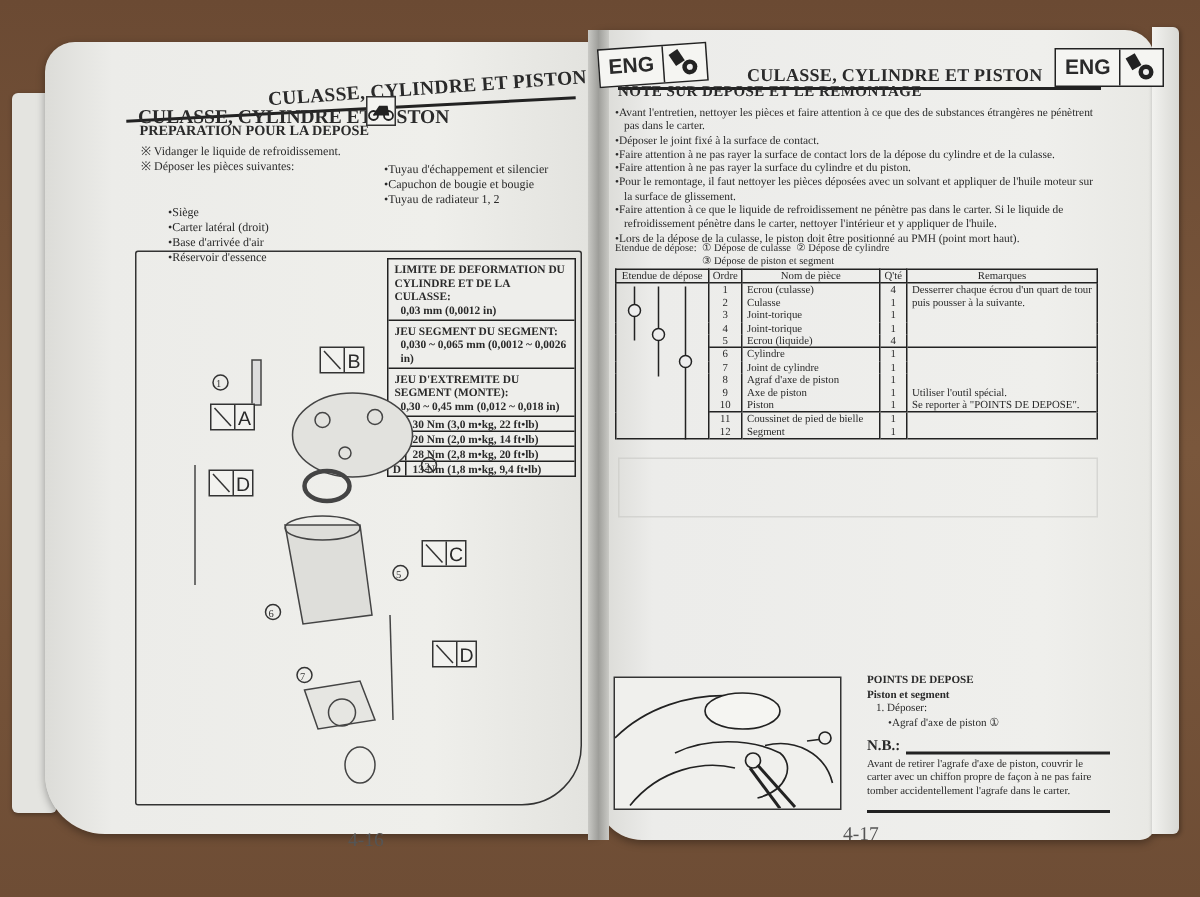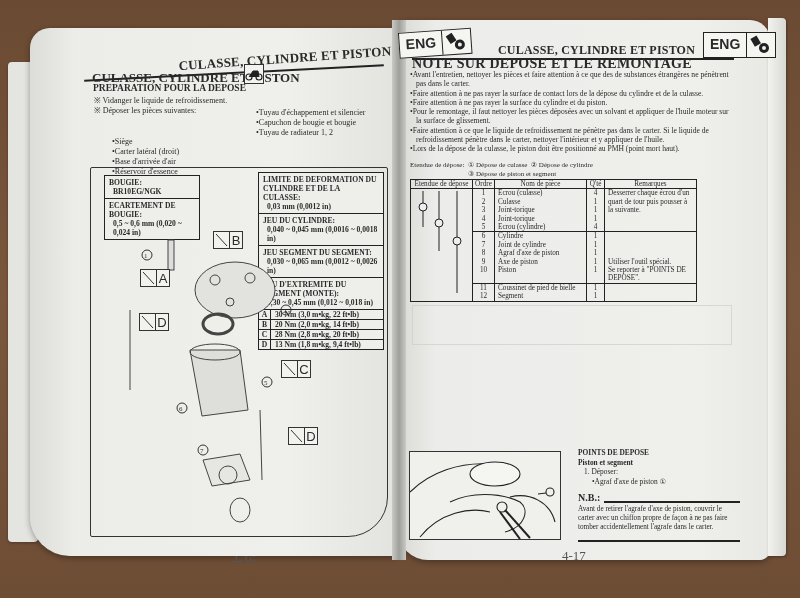--- a/index.html
+++ b/index.html
@@ -71,27 +71,27 @@
   .spec-box .val { font-weight: bold; padding-left: 4px; }
   .torque-row { display: flex; border-bottom: 1px solid #222; }
   .torque-row .k { width: 12px; border-right: 1px solid #222; text-align: center; font-weight: bold; }
   .torque-row .v { padding-left: 4px; font-weight: bold; }
   .torque-tag { position: absolute; display: flex; border: 1px solid #333; height: 18px; background: #f2f2ef; }
   .torque-tag .w { width: 16px; border-right: 1px solid #333; position: relative; }
   .torque-tag .l { font-family: "Liberation Sans", sans-serif; font-size: 13px; width: 12px; text-align: center; line-height: 17px; }
   .page-num { position: absolute; font-size: 13px; color: #555; }
 
   
-  .R-title { position: absolute; left: 412px; top: 56px; font-weight: bold; font-size: 14px; letter-spacing: 0.3px; }
+  .R-title { position: absolute; left: 412px; top: 56px; font-weight: bold; font-size: 10px; letter-spacing: 0.3px; }
   .R-notes { position: absolute; left: 410px; top: 66px; width: 322px; font-size: 7.6px; line-height: 9.3px; }
   .R-notes div { padding-left: 6px; text-indent: -6px; }
   .R-legend { position: absolute; left: 410px; top: 161px; font-size: 7px; line-height: 9px; }
   .R-legend .lbl { display: inline-block; width: 58px; }
   .R-table {
-    position: absolute; left: 410px; top: 179px; width: 287px;
+    position: absolute; left: 410px; top: 179px; width: 322px;
     border-collapse: collapse; font-size: 7.2px; line-height: 8.4px;
     border: 1.5px solid #222;
   }
   .R-table th { font-weight: normal; border: 1px solid #222; padding: 0 2px; text-align: center; }
   .R-table td { border-left: 1px solid #222; border-right: 1px solid #222; padding: 0 3px; vertical-align: top; }
   .R-table tr.grp td { border-top: 1px solid #222; }
   .R-table td.num { text-align: center; }
   .photo-frame {
     position: absolute; left: 409px; top: 451px; width: 152px; height: 89px;
     border: 1.2px solid #333; background: #f0f0ed; overflow: hidden;
@@ -148,39 +148,25 @@
     <div>•Réservoir d'essence</div>
   </div>
   <div class="L-list" style="left:256px; top:108px;">
     <div>•Tuyau d'échappement et silencier</div>
     <div>•Capuchon de bougie et bougie</div>
     <div>•Tuyau de radiateur 1, 2</div>
   </div>
 
   <div class="diagram-frame"></div>
 
-  <div class="spec-box" style="left:104px; top:175px; width:96px;">
-    <div class="row">
-      <div>BOUGIE:</div>
-      <div class="val">BR10EG/NGK</div>
-    </div>
-    <div class="row">
-      <div>ECARTEMENT DE BOUGIE:</div>
-      <div class="val">0,5 ~ 0,6 mm (0,020 ~ 0,024 in)</div>
-    </div>
-  </div>
 
   <div class="spec-box" style="left:258px; top:172px; width:126px;">
     <div class="row">
         <div>LIMITE DE DEFORMATION DU CYLINDRE ET DE LA CULASSE:</div>
         <div class="val">0,03 mm (0,0012 in)</div>
-      </div>
-    <div class="row">
-        <div>JEU DU CYLINDRE:</div>
-        <div class="val">0,040 ~ 0,045 mm (0,0016 ~ 0,0018 in)</div>
       </div>
     <div class="row">
         <div>JEU SEGMENT DU SEGMENT:</div>
         <div class="val">0,030 ~ 0,065 mm (0,0012 ~ 0,0026 in)</div>
       </div>
     <div class="row">
         <div>JEU D'EXTREMITE DU SEGMENT (MONTE):</div>
         <div class="val">0,30 ~ 0,45 mm (0,012 ~ 0,018 in)</div>
       </div>
     <div class="torque-row">
@@ -275,20 +261,21 @@
             <circle cx="14" cy="13" r="2" fill="#eee"></circle>
           </svg>
       </span>
     </div>
   </div>
   <div class="hdr-rule" style="left:412px; top:58px; width:322px;"></div>
 
   <div class="R-title">NOTE SUR DEPOSE ET LE REMONTAGE</div>
   <div class="R-notes" style="top:70px;">
     <div>•Avant l'entretien, nettoyer les pièces et faire attention à ce que des de substances étrangères ne pénètrent pas dans le carter.</div>
+    <div>•Déposer le joint fixé à la surface de contact.</div>
     <div>•Faire attention à ne pas rayer la surface de contact lors de la dépose du cylindre et de la culasse.</div>
     <div>•Faire attention à ne pas rayer la surface du cylindre et du piston.</div>
     <div>•Pour le remontage, il faut nettoyer les pièces déposées avec un solvant et appliquer de l'huile moteur sur la surface de glissement.</div>
     <div>•Faire attention à ce que le liquide de refroidissement ne pénètre pas dans le carter. Si le liquide de refroidissement pénètre dans le carter, nettoyer l'intérieur et y appliquer de l'huile.</div>
     <div>•Lors de la dépose de la culasse, le piston doit être positionné au PMH (point mort haut).</div>
   </div>
   <div class="R-legend">
     <div><span class="lbl">Etendue de dépose:</span><span>① Dépose de culasse</span>&nbsp;&nbsp;<span>② Dépose de cylindre</span></div>
     <div><span class="lbl"></span><span>③ Dépose de piston et segment</span></div>
   </div>
@@ -332,21 +319,21 @@
           <td>Joint-torique</td>
           <td class="num">1</td>
         </tr>
       <tr>
           <td class="num">4</td>
           <td>Joint-torique</td>
           <td class="num">1</td>
         </tr>
       <tr>
           <td class="num">5</td>
-          <td>Ecrou (cylindre)</td>
+          <td>Ecrou (liquide)</td>
           <td class="num">4</td>
         </tr>
       <tr class="grp">
           <td class="num">6</td>
           <td>Cylindre</td>
           <td class="num">1</td>
           <td rowspan="3" style="border-top:1px solid #222"></td>
         </tr>
       <tr>
           <td class="num">7</td>

